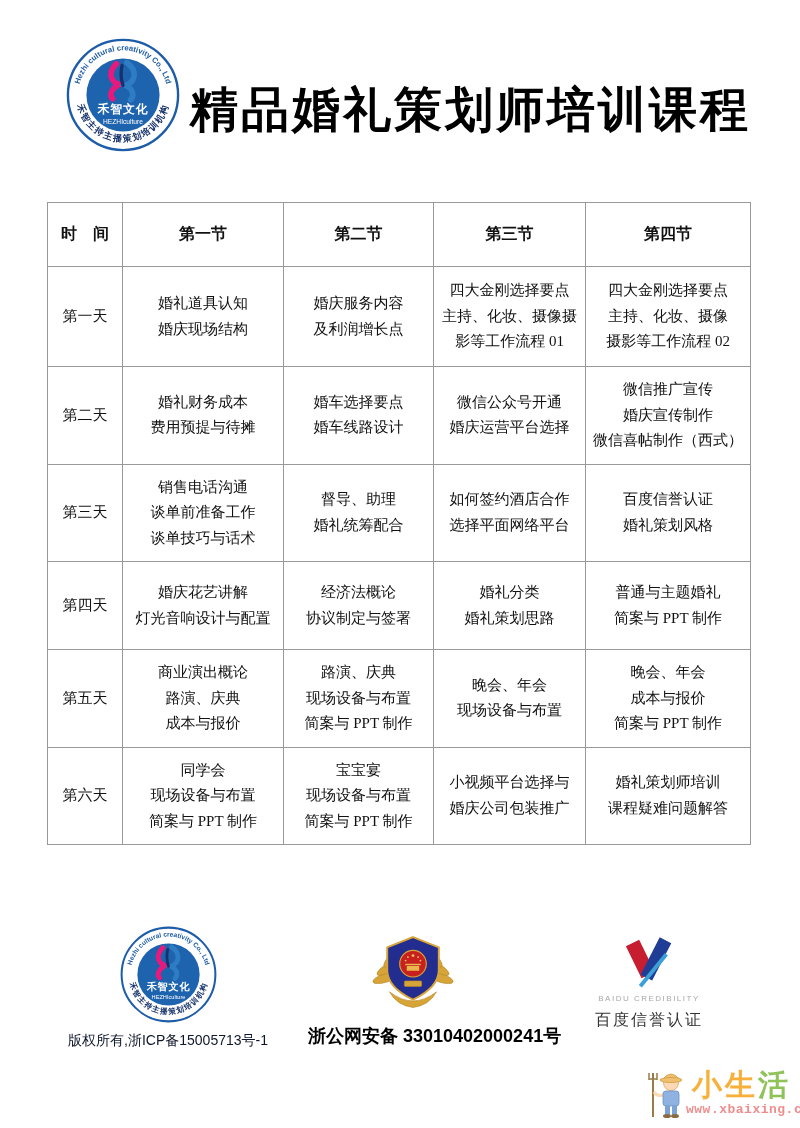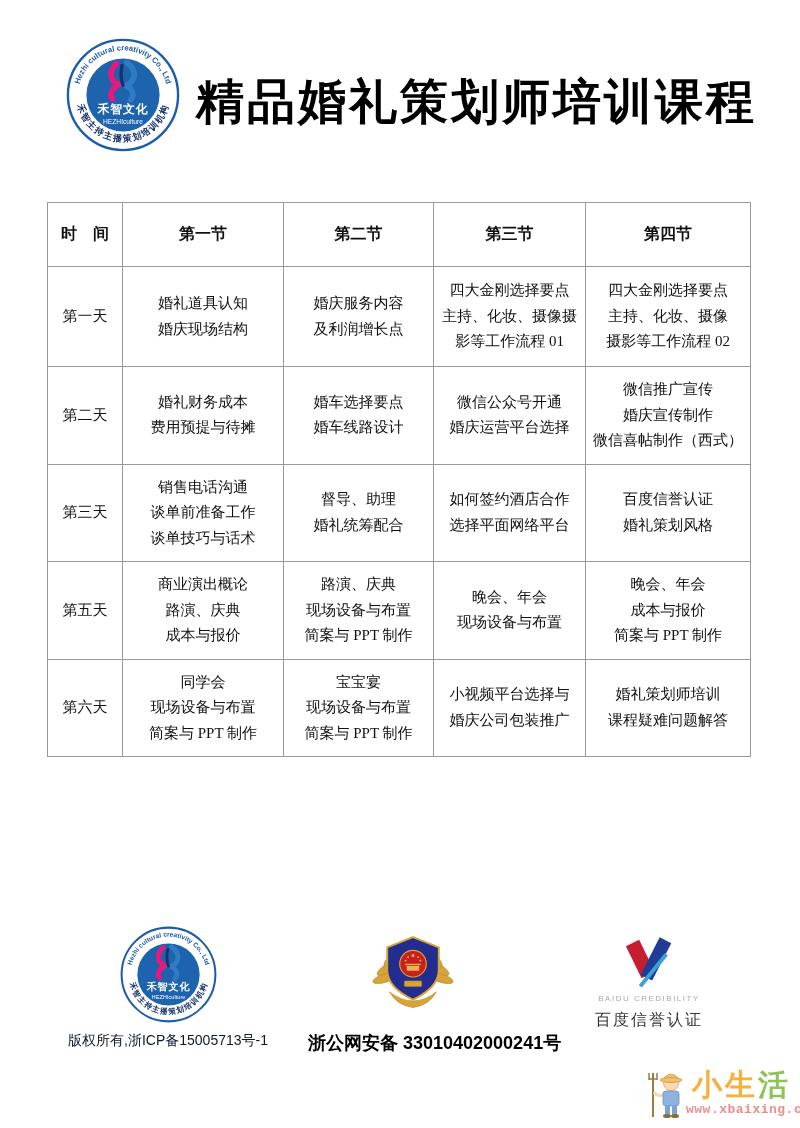--- a/index.html
+++ b/index.html
@@ -9,21 +9,21 @@
     background: #ffffff;
     overflow: hidden;
     font-family: "Liberation Serif", serif;
     color: #111;
   }
 
   
   .logo-header { position: absolute; left: 66px; top: 38px; width: 114px; height: 114px; }
   .page-title {
     position: absolute; left: 182px; top: 76px; width: 575px;
-    margin: 0; text-align: right;
+    margin: 8px; text-align: left;
     font-size: 48px; font-weight: bold; letter-spacing: 3px;
     line-height: 1.1; white-space: nowrap;
     font-family: "Liberation Serif", serif;
     color: #000;
   }
 
   
   table.course {
     position: absolute; left: 47px; top: 202px;
     width: 703px; border-collapse: collapse; table-layout: fixed;
@@ -48,21 +48,21 @@
   
   .footer-left  { position: absolute; left: 58px;  top: 926px; width: 220px; text-align: center; }
   .footer-left .logo-small { width: 97px; height: 97px; display: inline-block; }
   .copyright-text {
     margin-top: 5px; font-size: 14px; color: #0f172a;
     font-family: "Liberation Sans", sans-serif;
   }
   .footer-mid   { position: absolute; left: 308px; top: 928px; width: 210px; text-align: center; }
   .police-badge { width: 86px; height: 84px; display: inline-block; }
   .police-text {
-    margin-top: 15px; font-size: 18px; font-weight: bold; color: #000;
+    margin-top: 8px; font-size: 18px; font-weight: bold; color: #000;
     font-family: "Liberation Sans", sans-serif; white-space: nowrap;
   }
   .footer-right { position: absolute; left: 570px; top: 936px; width: 158px; text-align: center; }
   .baidu-v { width: 56px; height: 52px; display: inline-block; }
   .baidu-cn {
     font-size: 17px; color: #8a8a8a; letter-spacing: 4px;
     font-family: "Liberation Sans", sans-serif; margin-top: 2px;
   }
   .baidu-en {
     font-size: 8px; color: #a8a8a8; letter-spacing: 1.5px;
@@ -164,20 +164,31 @@
       <td>销售电话沟通
 谈单前准备工作
 谈单技巧与话术</td>
       <td>督导、助理
 婚礼统筹配合</td>
       <td>如何签约酒店合作
 选择平面网络平台</td>
       <td>百度信誉认证
 婚礼策划风格</td>
     </tr>
+    <tr class="r4">
+      <td class="day">第四天</td>
+      <td>婚庆花艺讲解
+灯光音响设计与配置</td>
+      <td>经济法概论
+协议制定与签署</td>
+      <td>婚礼分类
+婚礼策划思路</td>
+      <td>普通与主题婚礼
+简案与 PPT 制作</td>
+    </tr>
     <tr class="r5">
       <td class="day">第五天</td>
       <td>商业演出概论
 路演、庆典
 成本与报价</td>
       <td>路演、庆典
 现场设备与布置
 简案与 PPT 制作</td>
       <td>晚会、年会
 现场设备与布置</td>

